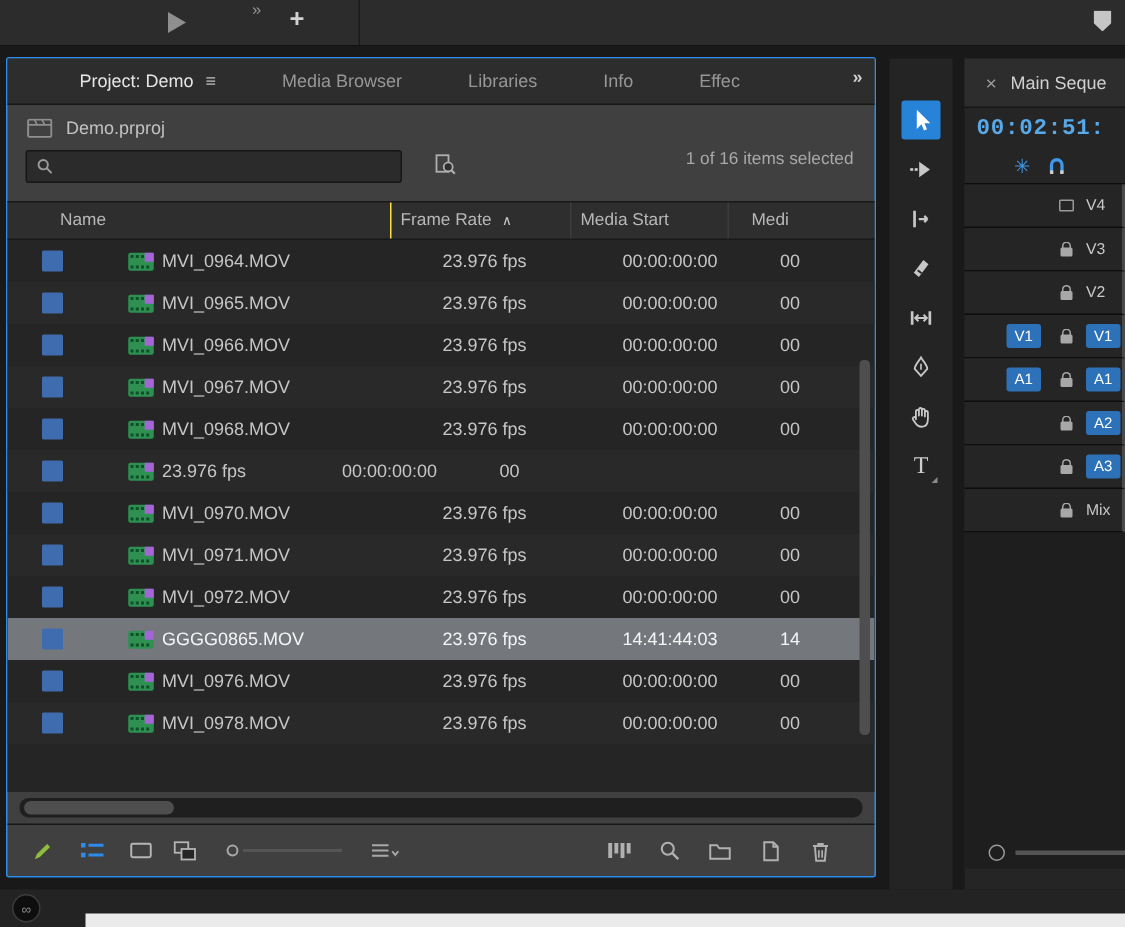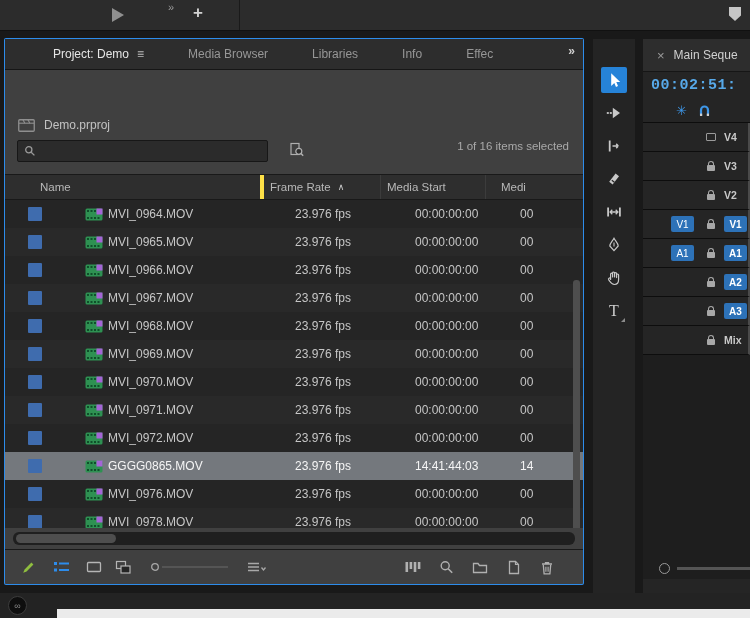--- a/index.html
+++ b/index.html
@@ -18,30 +18,30 @@
   .main{flex:1;display:flex;padding:8px 0 0 5px;min-height:0;}
 
   
   .project{width:578px;height:545px;background:#404040;box-shadow:0 0 0 1px #2d8ceb;display:flex;flex-direction:column;border-radius:1px;}
   .tabs{flex:0 0 30px;display:flex;align-items:center;background:#2d2d2d;border-bottom:1px solid #161616;padding-left:48px;gap:44px;position:relative;font-size:12px;}
   .tab{color:#979797;white-space:nowrap;cursor:pointer;}
   .tab.active{color:#e6e6e6;display:flex;gap:8px;align-items:center;}
   .menu-ic{color:#bdbdbd;font-size:12px;}
   .tab-chev{position:absolute;right:9px;top:5px;color:#d0d0d0;font-weight:bold;font-size:12px;letter-spacing:-1px;}
 
-  .filerow{flex:0 0 30px;display:flex;align-items:center;gap:9px;padding-left:13px;font-size:12px;color:#c2c2c2;margin-top:40px;}
+  .filerow{flex:0 0 30px;display:flex;align-items:center;gap:9px;padding-left:13px;font-size:12px;color:#c2c2c2;}
   .searchrow{flex:0 0 34px;display:flex;padding:0 10px 0 12px;gap:16px;}
   .searchbox{width:237px;height:20px;background:#2b2b2b;border:1px solid #171717;border-radius:2px;display:flex;align-items:center;padding:0 6px;gap:5px;}
   .searchbox input{flex:1;background:none;border:none;outline:none;color:#ddd;font-size:12px;min-width:0;}
   .searchbtn{width:26px;height:20px;background:none;border:none;display:flex;align-items:center;justify-content:center;padding:0;cursor:pointer;}
   .status{margin-left:auto;color:#a8a8a8;font-size:11.5px;padding-right:4px;}
 
   .thead{flex:0 0 24px;display:flex;align-items:center;background:#2e2e2e;border-top:1px solid #191919;border-bottom:1px solid #191919;font-size:11.5px;color:#b8b8b8;}
   .th-name{width:255px;padding-left:35px;box-sizing:border-box;}
-  .th-rate{width:120px;border-left:4px solid #fde047;padding-left:6px;box-sizing:border-box;display:flex;gap:7px;align-items:center;height:100%;}
+  .th-rate{width:120px;border-left:1px solid #fde047;padding-left:6px;box-sizing:border-box;display:flex;gap:7px;align-items:center;height:100%;}
   .th-start{width:105px;border-left:1px solid #3c3c3c;padding-left:6px;box-sizing:border-box;display:flex;align-items:center;height:100%;}
   .th-end{width:61px;border-left:1px solid #3c3c3c;padding-left:15px;box-sizing:border-box;display:flex;align-items:center;height:100%;overflow:hidden;}
   .sort{font-size:9px;color:#cccccc;}
 
   .rowsarea{flex:1;position:relative;background:#252525;overflow:hidden;}
   .rowlist .row:nth-child(even){background:#292929;}
   .row{height:28px;display:flex;align-items:center;font-size:12px;color:#c6c6c6;cursor:pointer;}
   .row.selected{background:#74787d !important;color:#f5f5f5;}
   .c-label{width:57px;padding-left:23px;box-sizing:border-box;}
   .label-sq{display:block;width:14px;height:14px;background:#3f6cae;border-radius:1px;}
@@ -75,21 +75,21 @@
   .tl-tc{flex:0 0 26px;display:flex;align-items:center;padding-left:8px;font-family:Liberation Mono, monospace;font-weight:bold;font-size:15px;color:#57a9e9;letter-spacing:.5px;white-space:nowrap;overflow:hidden;}
   .tl-icons{flex:0 0 24px;display:flex;align-items:center;gap:11px;padding-left:33px;}
   .nest{color:#3e97e8;font-size:13px;line-height:1;cursor:pointer;}
   .tl-tracks{border-top:1px solid #0d0d0d;}
   .trow{height:28px;display:flex;align-items:center;border-bottom:1px solid #0d0d0d;background:#252525;border-right:2px solid #4a4a4a;cursor:pointer;}
   .t-src{width:23px;height:16px;margin-left:28px;background:#2d72b8;color:#fff;font-size:10px;border-radius:2px;display:flex;align-items:center;justify-content:center;flex:0 0 auto;}
   .t-lockslot{width:14px;margin-left:10px;display:flex;justify-content:center;flex:0 0 auto;}
   .lockicon{width:8px;height:6px;background:#a8a8a8;border-radius:1px;position:relative;margin-top:3px;}
   .lockicon::before{content:"";position:absolute;left:1px;top:-4px;width:4px;height:4px;border:1.3px solid #a8a8a8;border-bottom:0;border-radius:3px 3px 0 0;}
   .mini{width:8px;height:6px;border:1px solid #9a9a9a;border-radius:1px;}
-  .t-label{margin-left:6px;color:#c9c9c9;font-size:10.5px;font-weight:bold;}
+  .t-label{margin-left:6px;color:#c9c9c9;font-size:10.5px;}
   .t-label.badge{background:#2d72b8;color:#fff;font-size:10px;border-radius:2px;height:16px;width:23px;display:flex;align-items:center;justify-content:center;margin-left:6px;}
   .tl-spacer{flex:1;background:#1e1e1e;}
   .tl-zoom{flex:0 0 22px;display:flex;align-items:center;gap:7px;padding-left:16px;background:#1e1e1e;margin-bottom:14px;}
   .zknob{width:9px;height:9px;border:1.5px solid #999;border-radius:50%;flex:0 0 auto;cursor:pointer;}
   .zbar{flex:1;height:3px;background:#555;}
 
   
   .bottombar{flex:0 0 25px;position:relative;background:#232323;}
   .cc{position:absolute;left:8px;top:3px;width:17px;height:17px;border-radius:50%;background:#0e0e0e;border:1px solid #3c3c3c;color:#888;font-size:9px;display:flex;align-items:center;justify-content:center;cursor:pointer;}
   .cc::after{content:"\221E";}
@@ -290,21 +290,20 @@
         <rect x="11.5" y="0.5" width="6" height="6" fill="#a565d6"></rect>
         <rect x="2" y="2" width="2" height="2" fill="#0f4f2a"></rect>
                   <rect x="5.5" y="2" width="2" height="2" fill="#0f4f2a"></rect>
                   <rect x="9" y="2" width="2" height="2" fill="#0f4f2a"></rect>
         <rect x="2" y="9" width="2" height="2" fill="#0f4f2a"></rect>
                   <rect x="5.5" y="9" width="2" height="2" fill="#0f4f2a"></rect>
                   <rect x="9" y="9" width="2" height="2" fill="#0f4f2a"></rect>
                   <rect x="12.5" y="9" width="2" height="2" fill="#0f4f2a"></rect>
       </svg>
     </div>
-    <div class="c-name cell-name">MVI_0969.MOV</div>
     <div class="c-rate cell-rate">23.976 fps</div>
     <div class="c-start cell-start">00:00:00:00</div>
     <div class="c-end cell-end">00</div>
   </div>
 
   <div class="row">
     <div class="c-label">
       <span class="label-sq"></span>
     </div>
     <div class="c-icon">

